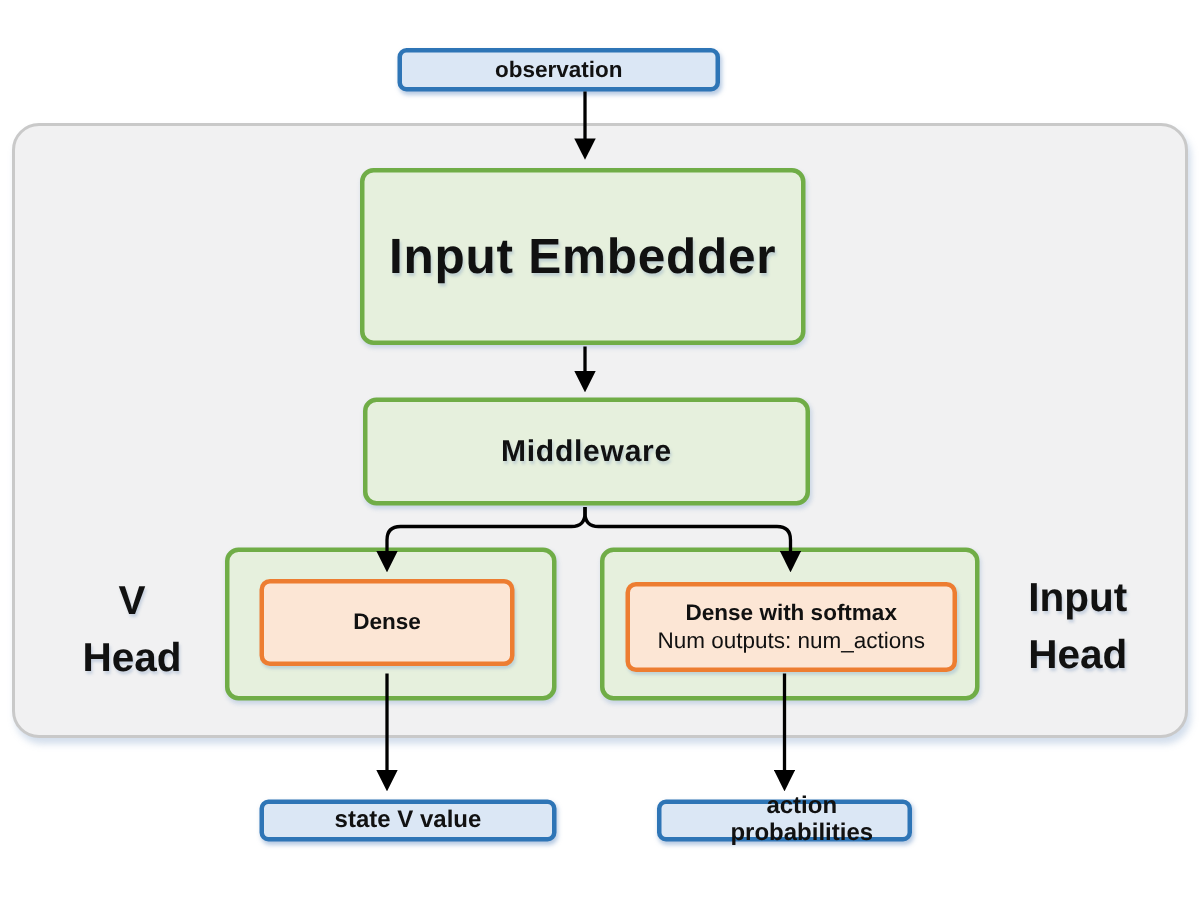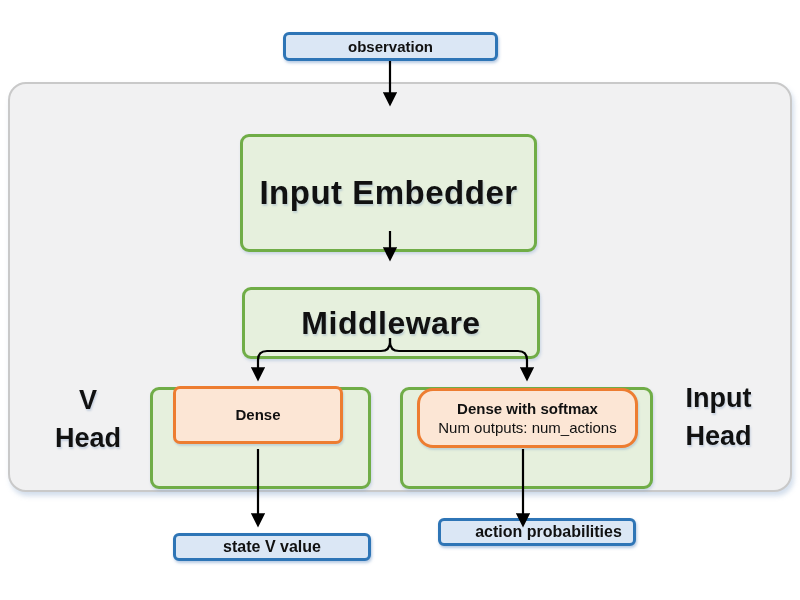--- a/index.html
+++ b/index.html
@@ -30,24 +30,23 @@
     font-weight:bold;font-size:15px;
     box-shadow:1px 2px 3px rgba(110,150,200,.5);
   }
   .blue.small{font-size:16px;}
 
   .green{
     background:var(--green-fill);
     border:3px solid var(--green-border);
     border-radius:9px;
     box-shadow:1px 2px 3px rgba(110,150,200,.3);
-    margin-top:22px;
   }
   .green .big-label{font-weight:bold;font-size:33px;letter-spacing:.5px;text-shadow:1px 2px 2px rgba(120,150,190,.35);}
-  .green.mid .big-label{font-size:32px;}
+  .green.mid .big-label{font-size:20px;}
 
   .orange{
     background:var(--orange-fill);
     border:3px solid var(--orange-border);
     border-radius:7px;
     flex-direction:column;line-height:1.3;
     box-shadow:1px 2px 2px rgba(110,150,200,.3);
   }
   .orange .dense-title{font-weight:bold;font-size:15px;}
   .orange .dense-sub{font-size:15px;}
@@ -62,21 +61,21 @@
   .arrows path{stroke:var(--arrow);stroke-width:2.2;fill:none;}
   .arrows .head{fill:var(--arrow);stroke:none;}
 </style>
 </head>
 <body>
 
 <div class="stage">
 
   <div class="group-box" style="left:8px;top:82px;width:784px;height:410px;"></div>
 
-  <div class="node blue" style="left:283px;top:32px;width:215px;height:29px;">
+  <div class="node blue" style="left:265px;top:32px;width:215px;height:29px;">
     <span>observation</span>
   </div>
 
   <div class="node green" style="left:240px;top:112px;width:297px;height:118px;">
     <span class="big-label">Input Embedder</span>
   </div>
 
   <div class="node green mid" style="left:242px;top:265px;width:298px;height:72px;">
     <span class="big-label">Middleware</span>
   </div>
@@ -84,33 +83,33 @@
   <div class="node green" style="left:150px;top:365px;width:221px;height:102px;"></div>
   <div class="node orange" style="left:173px;top:386px;width:170px;height:58px;">
     <span class="dense-title">Dense</span>
   </div>
   <div class="head-label" style="left:33px;top:381px;width:110px;">
     <div>V</div>
     <div>Head</div>
   </div>
 
   <div class="node green" style="left:400px;top:365px;width:253px;height:102px;"></div>
-  <div class="node orange" style="left:417px;top:388px;width:221px;height:60px;border-radius:16px;">
+  <div class="node orange" style="left:417px;top:388px;width:221px;height:60px;">
     <span class="dense-title">Dense with softmax</span>
     <span class="dense-sub">Num outputs: num_actions</span>
   </div>
   <div class="head-label" style="left:661px;top:379px;width:115px;">
     <div>Input</div>
     <div>Head</div>
   </div>
 
   <div class="node blue small" style="left:173px;top:533px;width:198px;height:28px;">
     <span>state V value</span>
   </div>
-  <div class="node blue small" style="left:438px;top:518px;width:198px;height:28px;padding-left:23px;">
+  <div class="node blue small" style="left:438px;top:533px;width:170px;height:28px;padding-left:23px;">
     <span>action probabilities</span>
   </div>
 
   <svg class="arrows" width="800" height="600" viewBox="0 0 800 600">
     <defs>
       <marker id="ah" viewBox="0 0 10 10" refX="7.5" refY="5" markerWidth="6.5" markerHeight="6.5" orient="auto-start-reverse">
         <path class="head" d="M0 0 L10 5 L0 10 z"></path>
       </marker>
     </defs>
     <path d="M390 61 V 103" marker-end="url(#ah)"></path>

